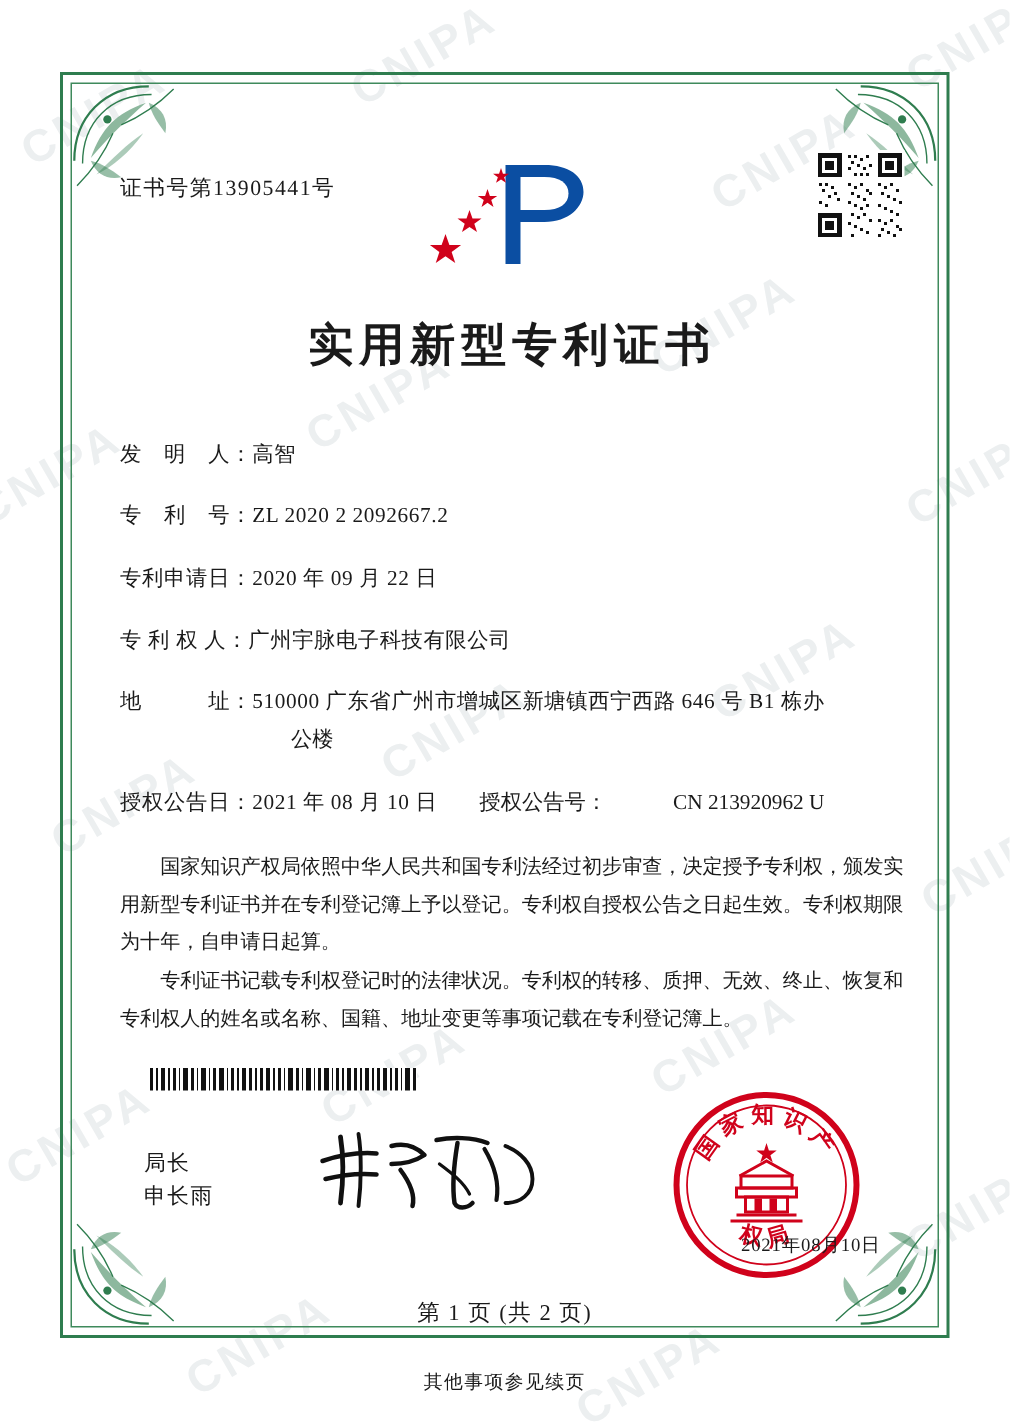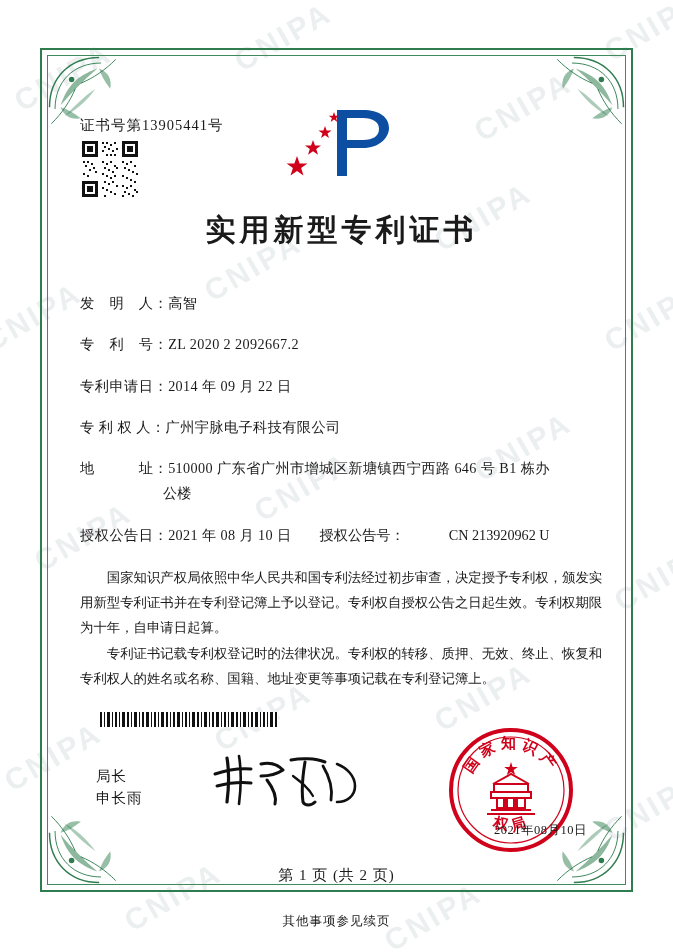--- a/index.html
+++ b/index.html
@@ -76,21 +76,20 @@
     left: 80px;
     right: 70px;
     top: 96px;
   }
 
   .topline {
     display: flex;
     justify-content: space-between;
     align-items: flex-start;
     height: 92px;
-    flex-direction: column;
   }
   .cert-no {
     font-size: 14.5px;
     letter-spacing: 1px;
     padding-top: 20px;
     white-space: nowrap;
   }
 
   
   .logo {
@@ -137,21 +136,21 @@
   }
   .fvalue {
     flex: 1 1 auto;
     letter-spacing: 0.4px;
   }
   .frow.two .fvalue { flex: 0 0 auto; margin-right: 28px; }
   .frow.two .flabel2 { flex: 0 0 auto; margin-right: 6px; }
   .frow.two .fvalue2 { flex: 1 1 auto; margin-left: 38px; }
 
   .addr-cont {
-    margin-left: 83px;
+    margin-left: 114px;
     margin-top: -16px;
     margin-bottom: 20px;
     font-size: 14.2px;
   }
 
   .para {
     font-size: 13.4px;
     line-height: 1.85;
     text-indent: 2em;
     margin: 0 0 0 0;
@@ -420,21 +419,21 @@
         <div class="fvalue">高智</div>
       </div>
 
       <div class="frow">
         <div class="flabel">专　利　号：</div>
         <div class="fvalue">ZL 2020 2 2092667.2</div>
       </div>
 
       <div class="frow">
         <div class="flabel">专利申请日：</div>
-        <div class="fvalue">2014 年 09 月 22 日</div>
+        <div class="fvalue">2020 年 09 月 22 日</div>
       </div>
 
       <div class="frow">
         <div class="flabel">专 利 权 人：</div>
         <div class="fvalue">广州宇脉电子科技有限公司</div>
       </div>
 
       <div class="frow">
         <div class="flabel">地　　　址：</div>
         <div class="fvalue">510000 广东省广州市增城区新塘镇西宁西路 646 号 B1 栋办</div>

